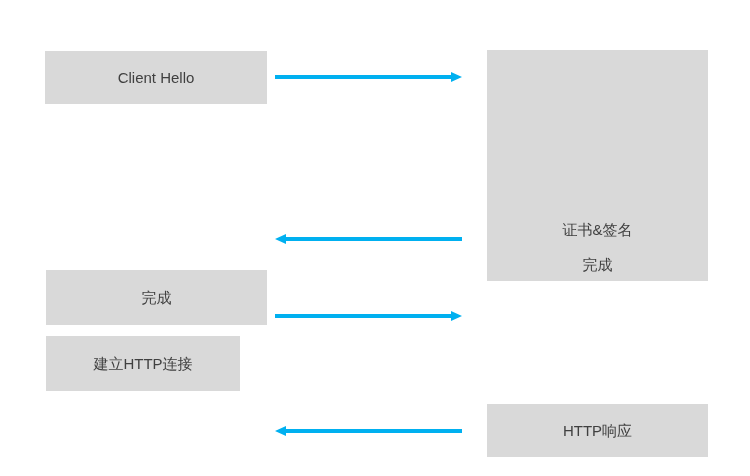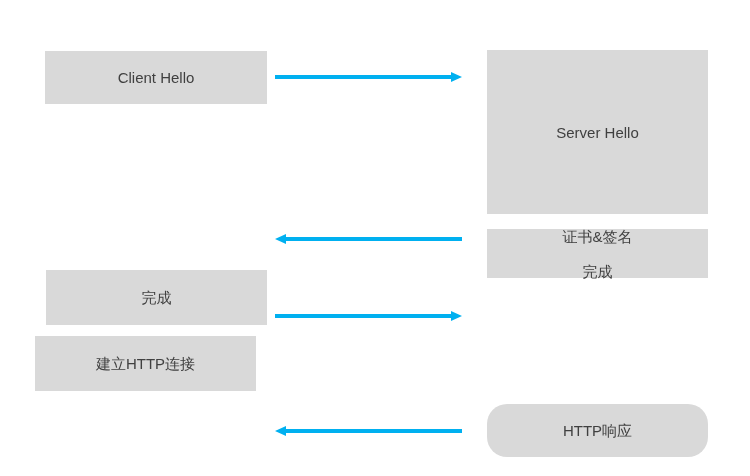--- a/index.html
+++ b/index.html
@@ -31,24 +31,24 @@
     align-items: center;
     text-align: center;
     font-size: 15px;
     line-height: 19px;
   }
   .box .line { width: 100%; }
   .box.spaced .line { margin: 8px 0; }
   
   #box-client-hello  { left: 45px;  top: 51px;  width: 222px; height: 53px; }
   #box-server-hello  { left: 487px; top: 50px;  width: 221px; height: 164px; }
-  #box-cert-sign     { left: 487px; top: 229px; width: 221px; height: 49px; }
+  #box-cert-sign     { left: 487px; top: 212px; width: 221px; height: 69px; }
   #box-finished      { left: 46px;  top: 270px; width: 221px; height: 55px; }
-  #box-http-connect  { left: 35px;  top: 336px; width: 221px; height: 55px; }
-  #box-http-response { left: 487px; top: 404px; width: 221px; height: 53px; border-radius: 20px; }
+  #box-http-connect  { left: 46px;  top: 336px; width: 194px; height: 55px; }
+  #box-http-response { left: 487px; top: 404px; width: 221px; height: 53px; }
   
   .arrow {
     position: absolute;
     left: 275px;
     width: 187px;
     height: 10px;
   }
   #arrow-1 { top: 72px; }
   #arrow-2 { top: 234px; }
   #arrow-3 { top: 311px; }
@@ -75,21 +75,20 @@
 </head>
 <body>
 
 <div class="canvas">
 
   <div class="box" id="box-client-hello">
     <div class="line">Client Hello</div>
   </div>
 
   <div class="box spaced" id="box-server-hello">
-    <div class="line">Server Hello</div>
   </div>
 
   <div class="box spaced" id="box-cert-sign">
     <div class="line">证书&amp;签名</div>
     <div class="line">完成</div>
   </div>
 
   <div class="box" id="box-finished">
     <div class="line">完成</div>
   </div>

